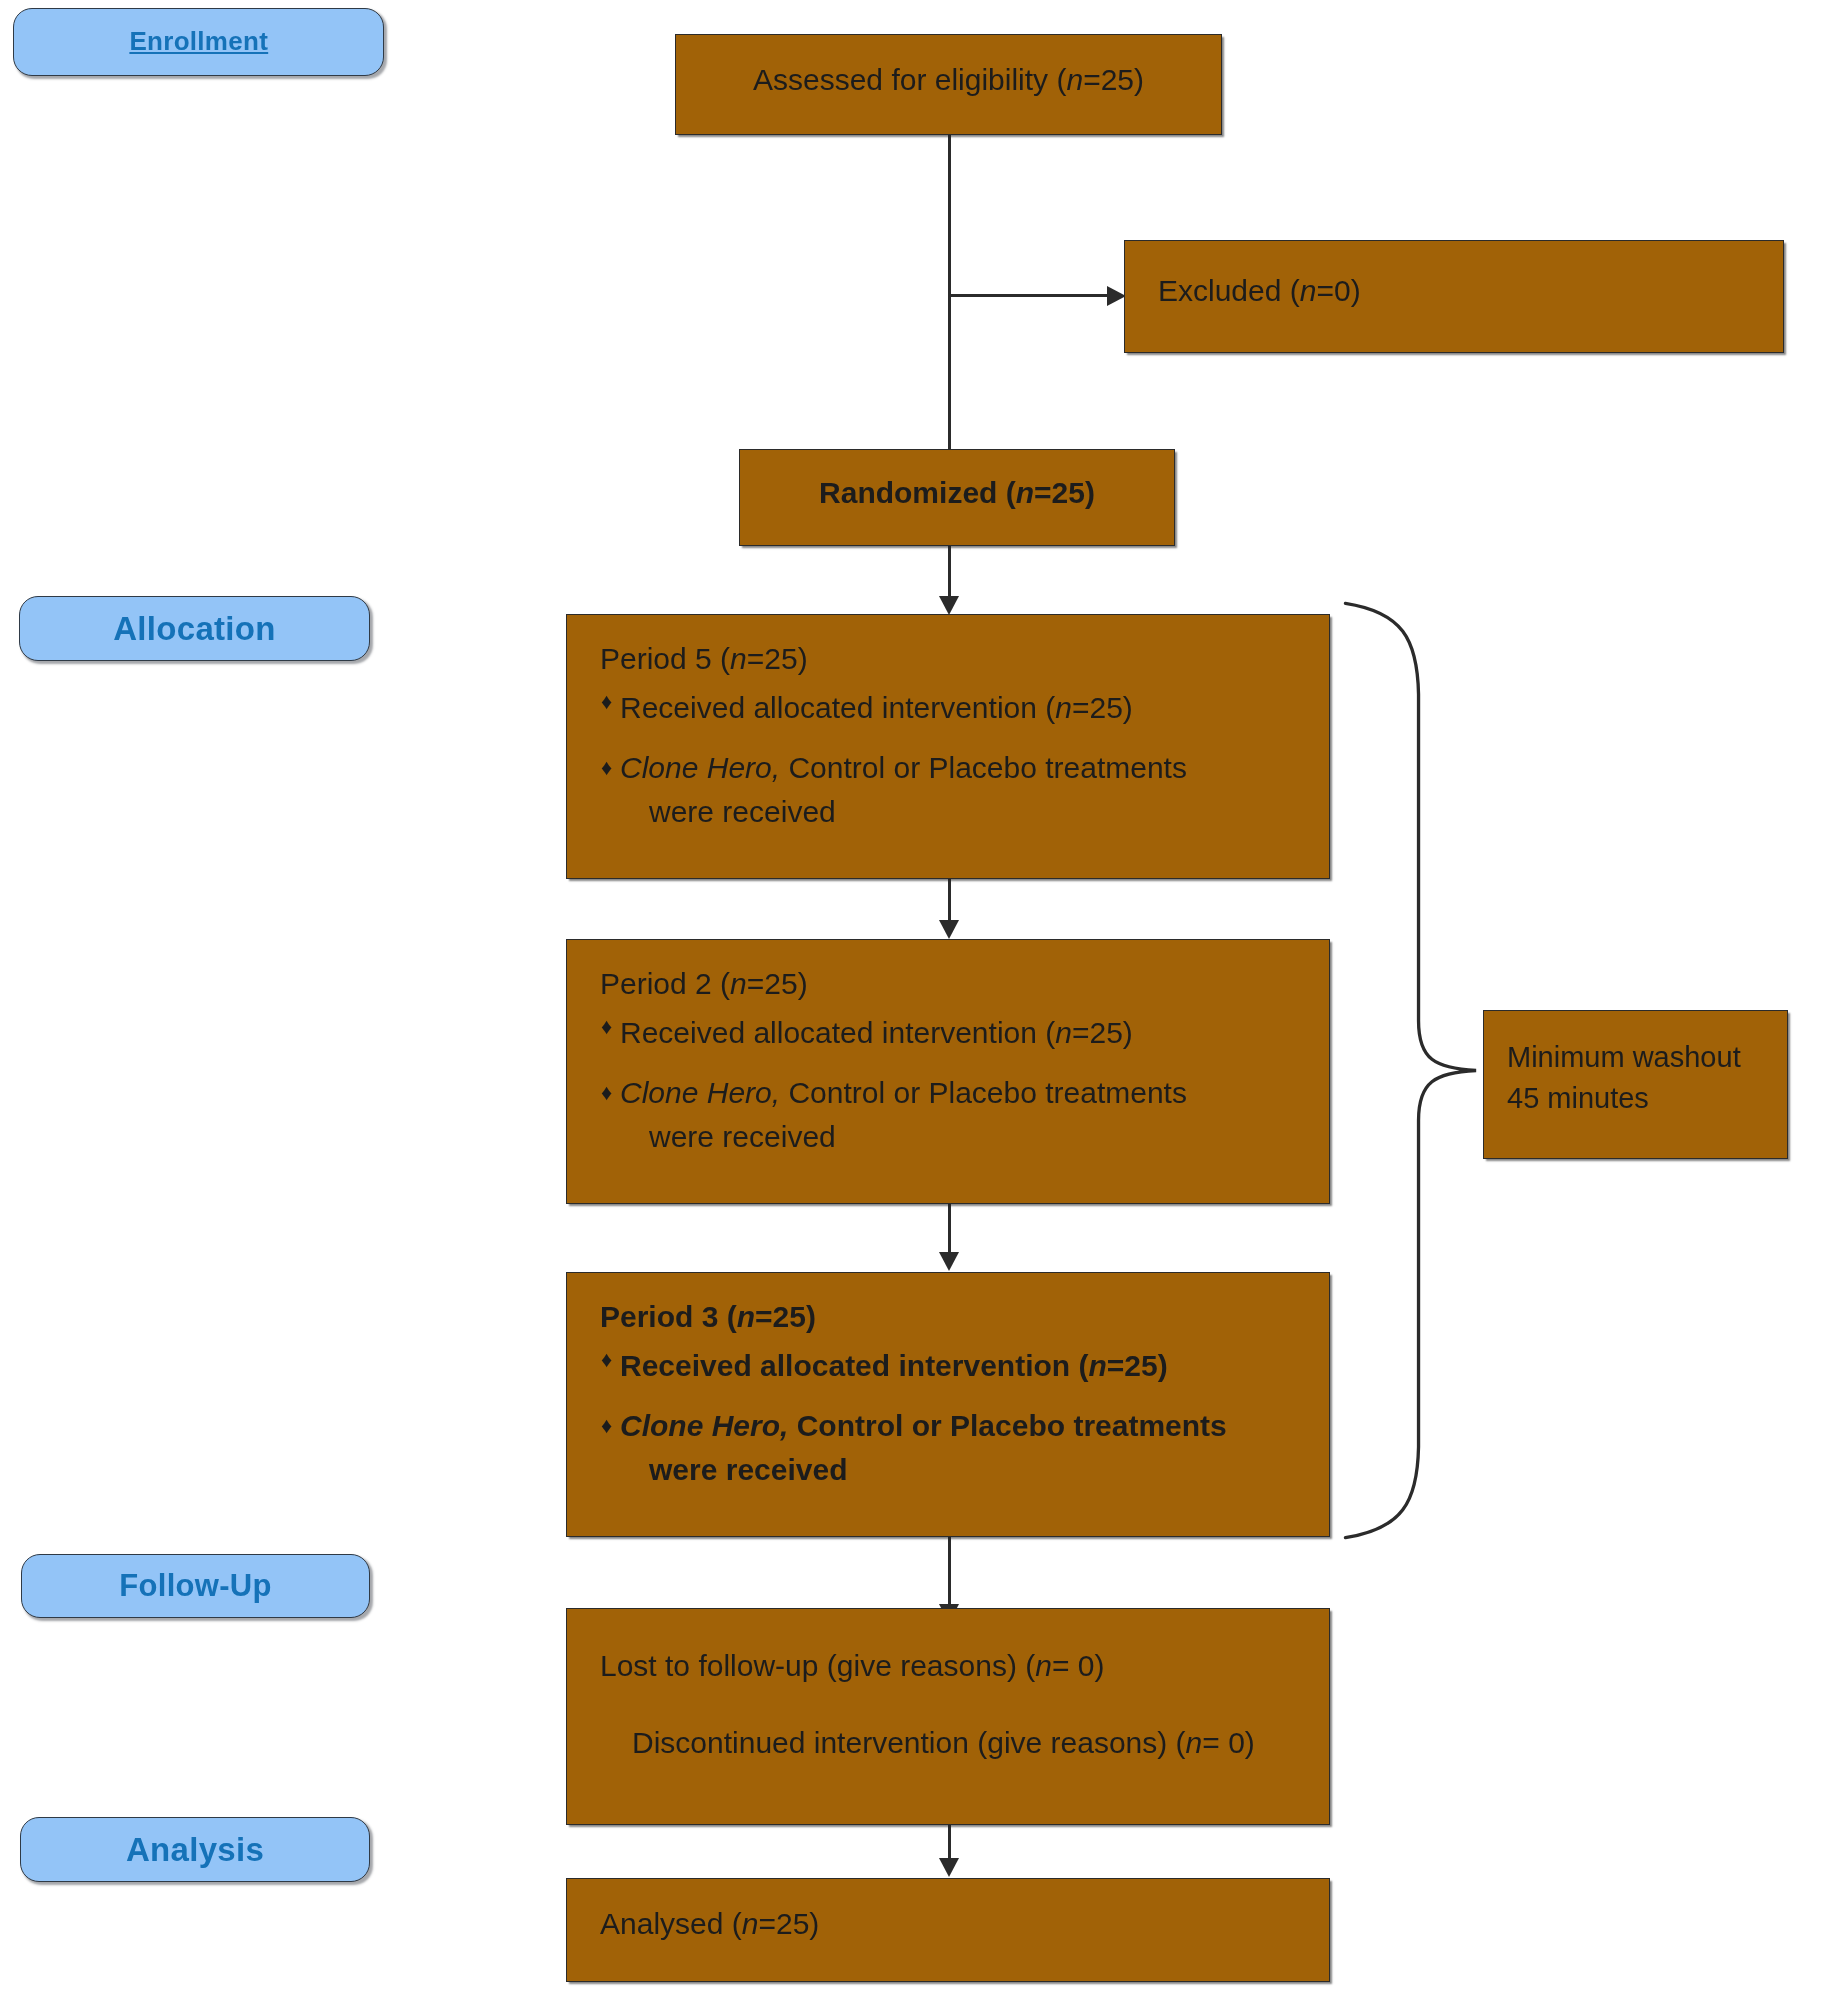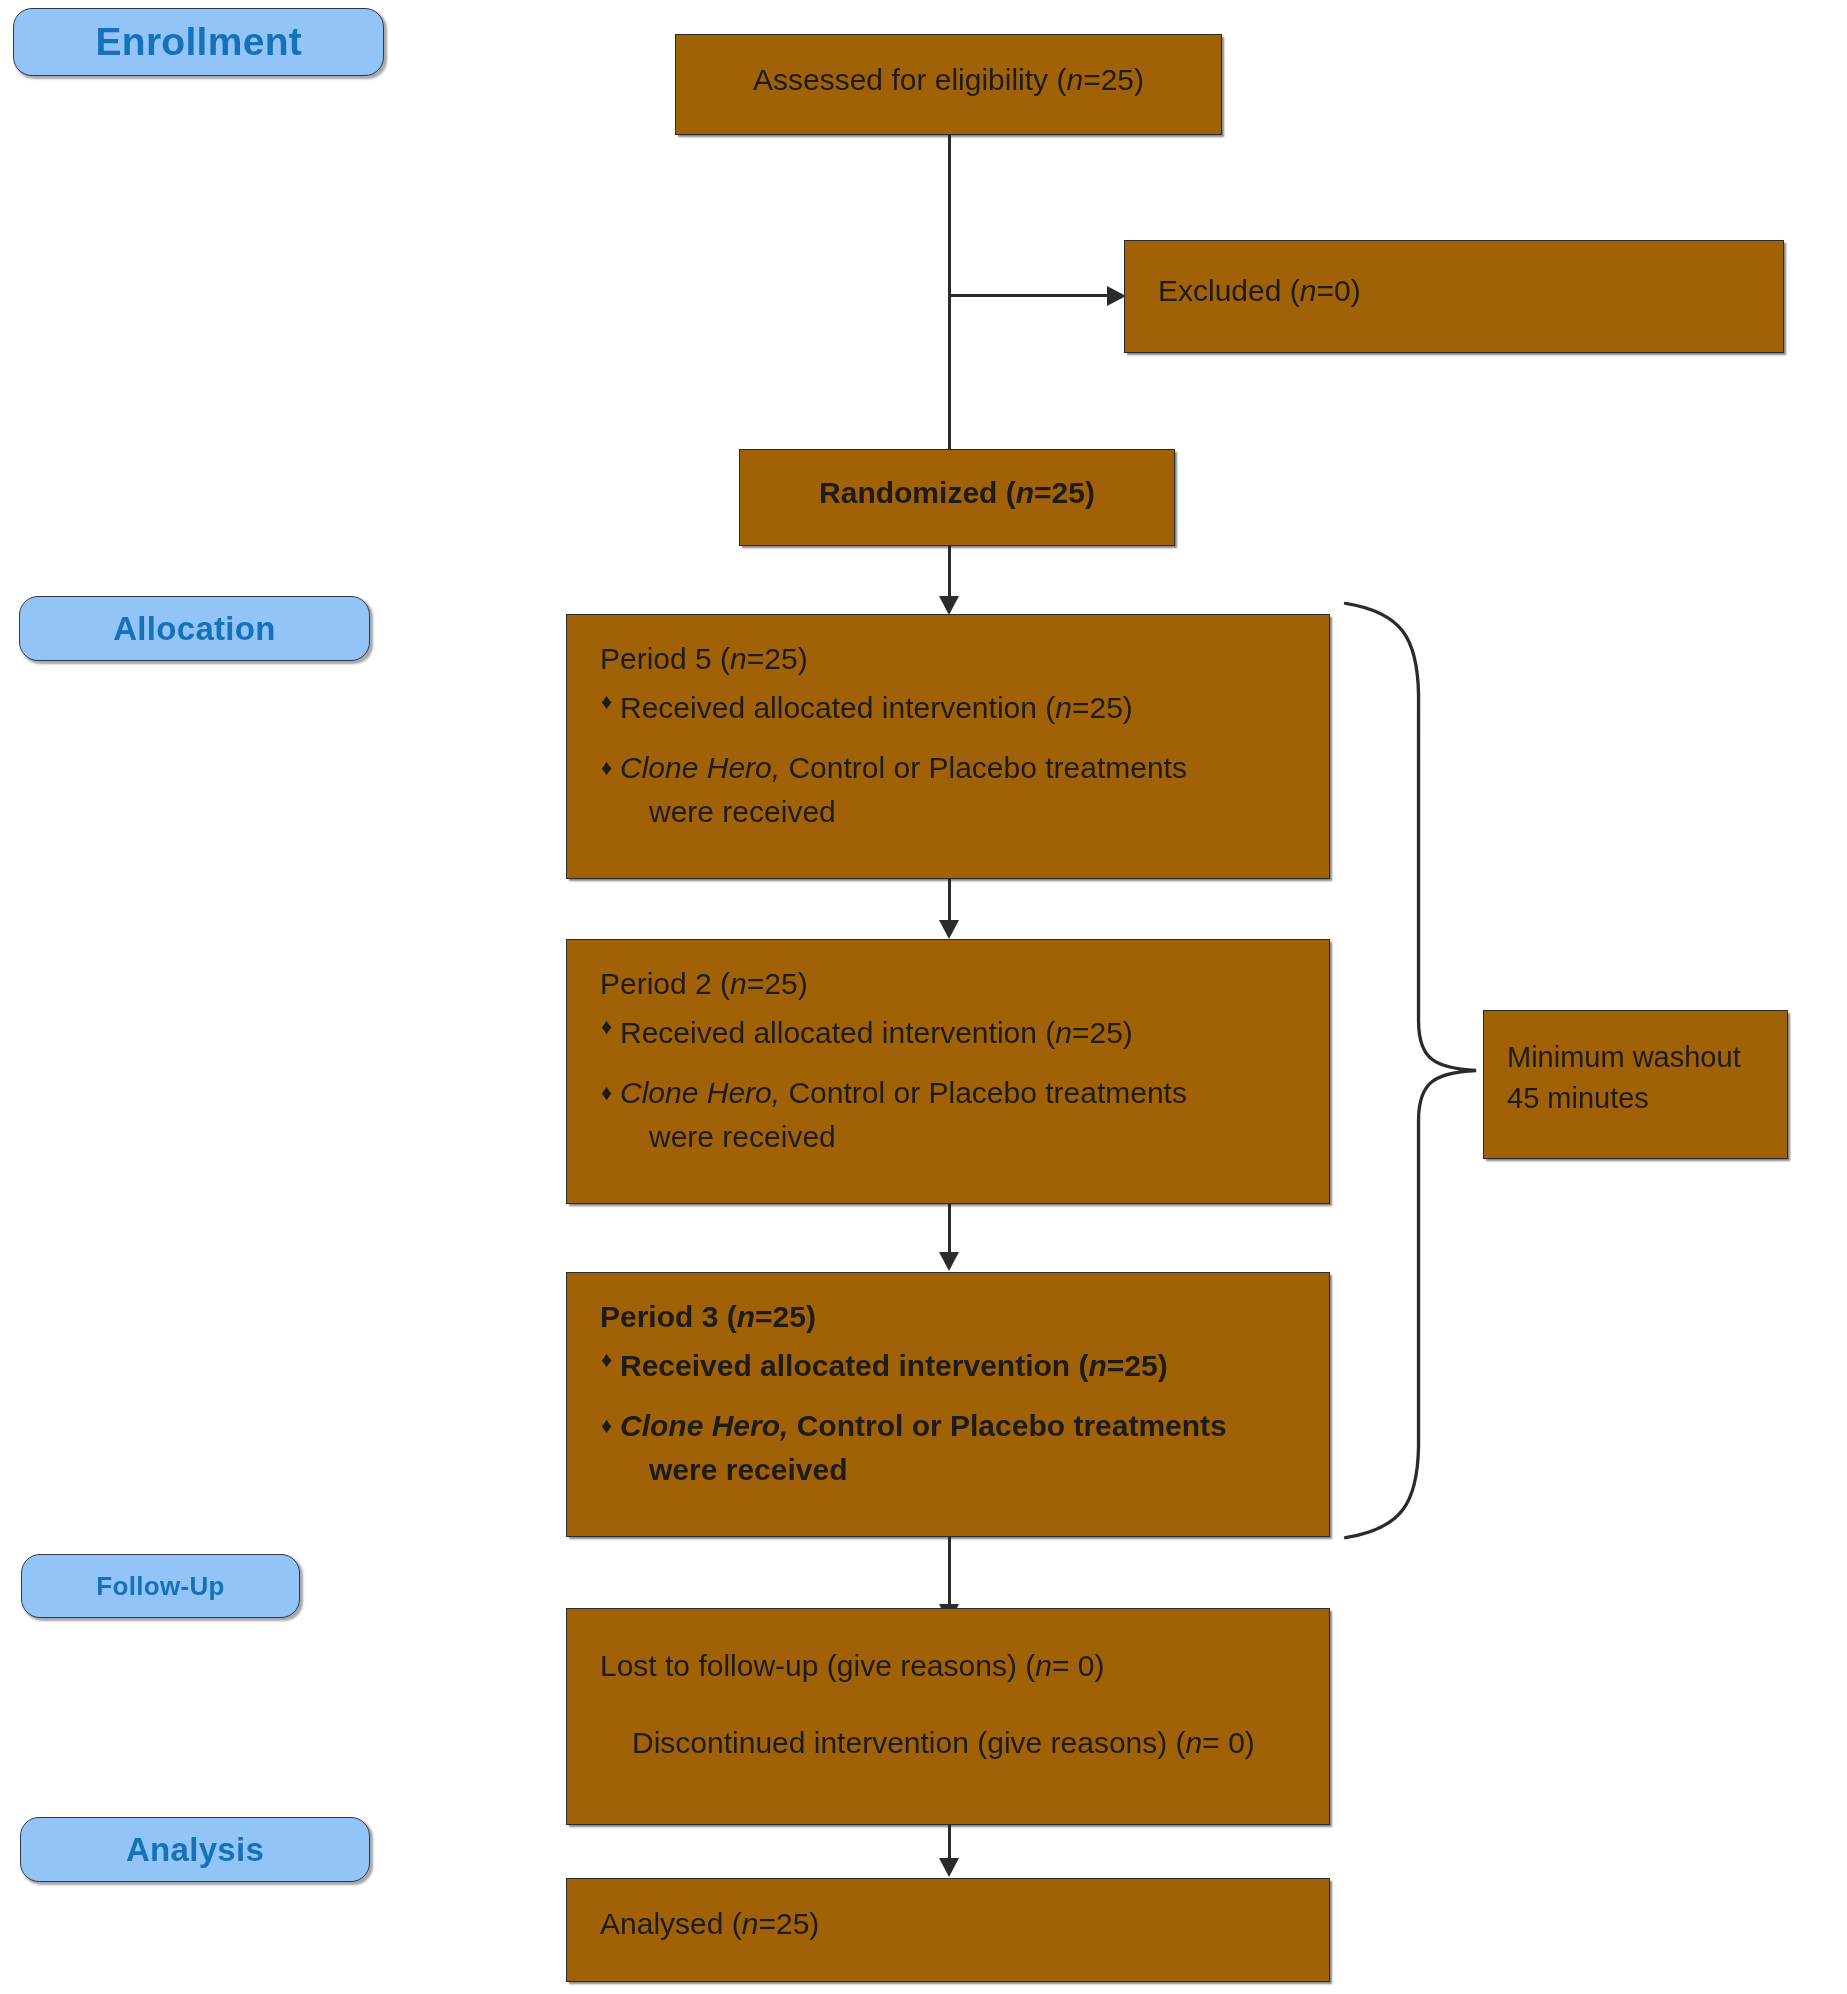--- a/index.html
+++ b/index.html
@@ -102,29 +102,29 @@
   }
   .brace-svg {
     position: absolute;
   }
 </style>
 </head>
 <body>
 
 <div id="stage">
 
-  <div class="stage-badge" style="left:13.3px; top:7.7px; width:371px; height:68px; font-size:39px;">
+  <div class="stage-badge" style="left:13.3px; top:7.7px; width:371px; height:68px; font-size:26px;text-decoration:underline;">
     <span>Enrollment</span>
   </div>
 
   <div class="stage-badge" style="left:19px; top:596px; width:351px; height:65px; font-size:33px;">
     <span>Allocation</span>
   </div>
 
-  <div class="stage-badge" style="left:21px; top:1554px; width:279px; height:64px; font-size:26px;">
+  <div class="stage-badge" style="left:21px; top:1554px; width:349px; height:64px; font-size:31px;">
     <span>Follow-Up</span>
   </div>
 
   <div class="stage-badge" style="left:20px; top:1817px; width:350px; height:65px; font-size:33px;">
     <span>Analysis</span>
   </div>
 
   <div class="vline" style="left:948px; top:134px; height:317px;"></div>
 
   <div class="hline" style="left:948px; top:294px; width:162px;"></div>

